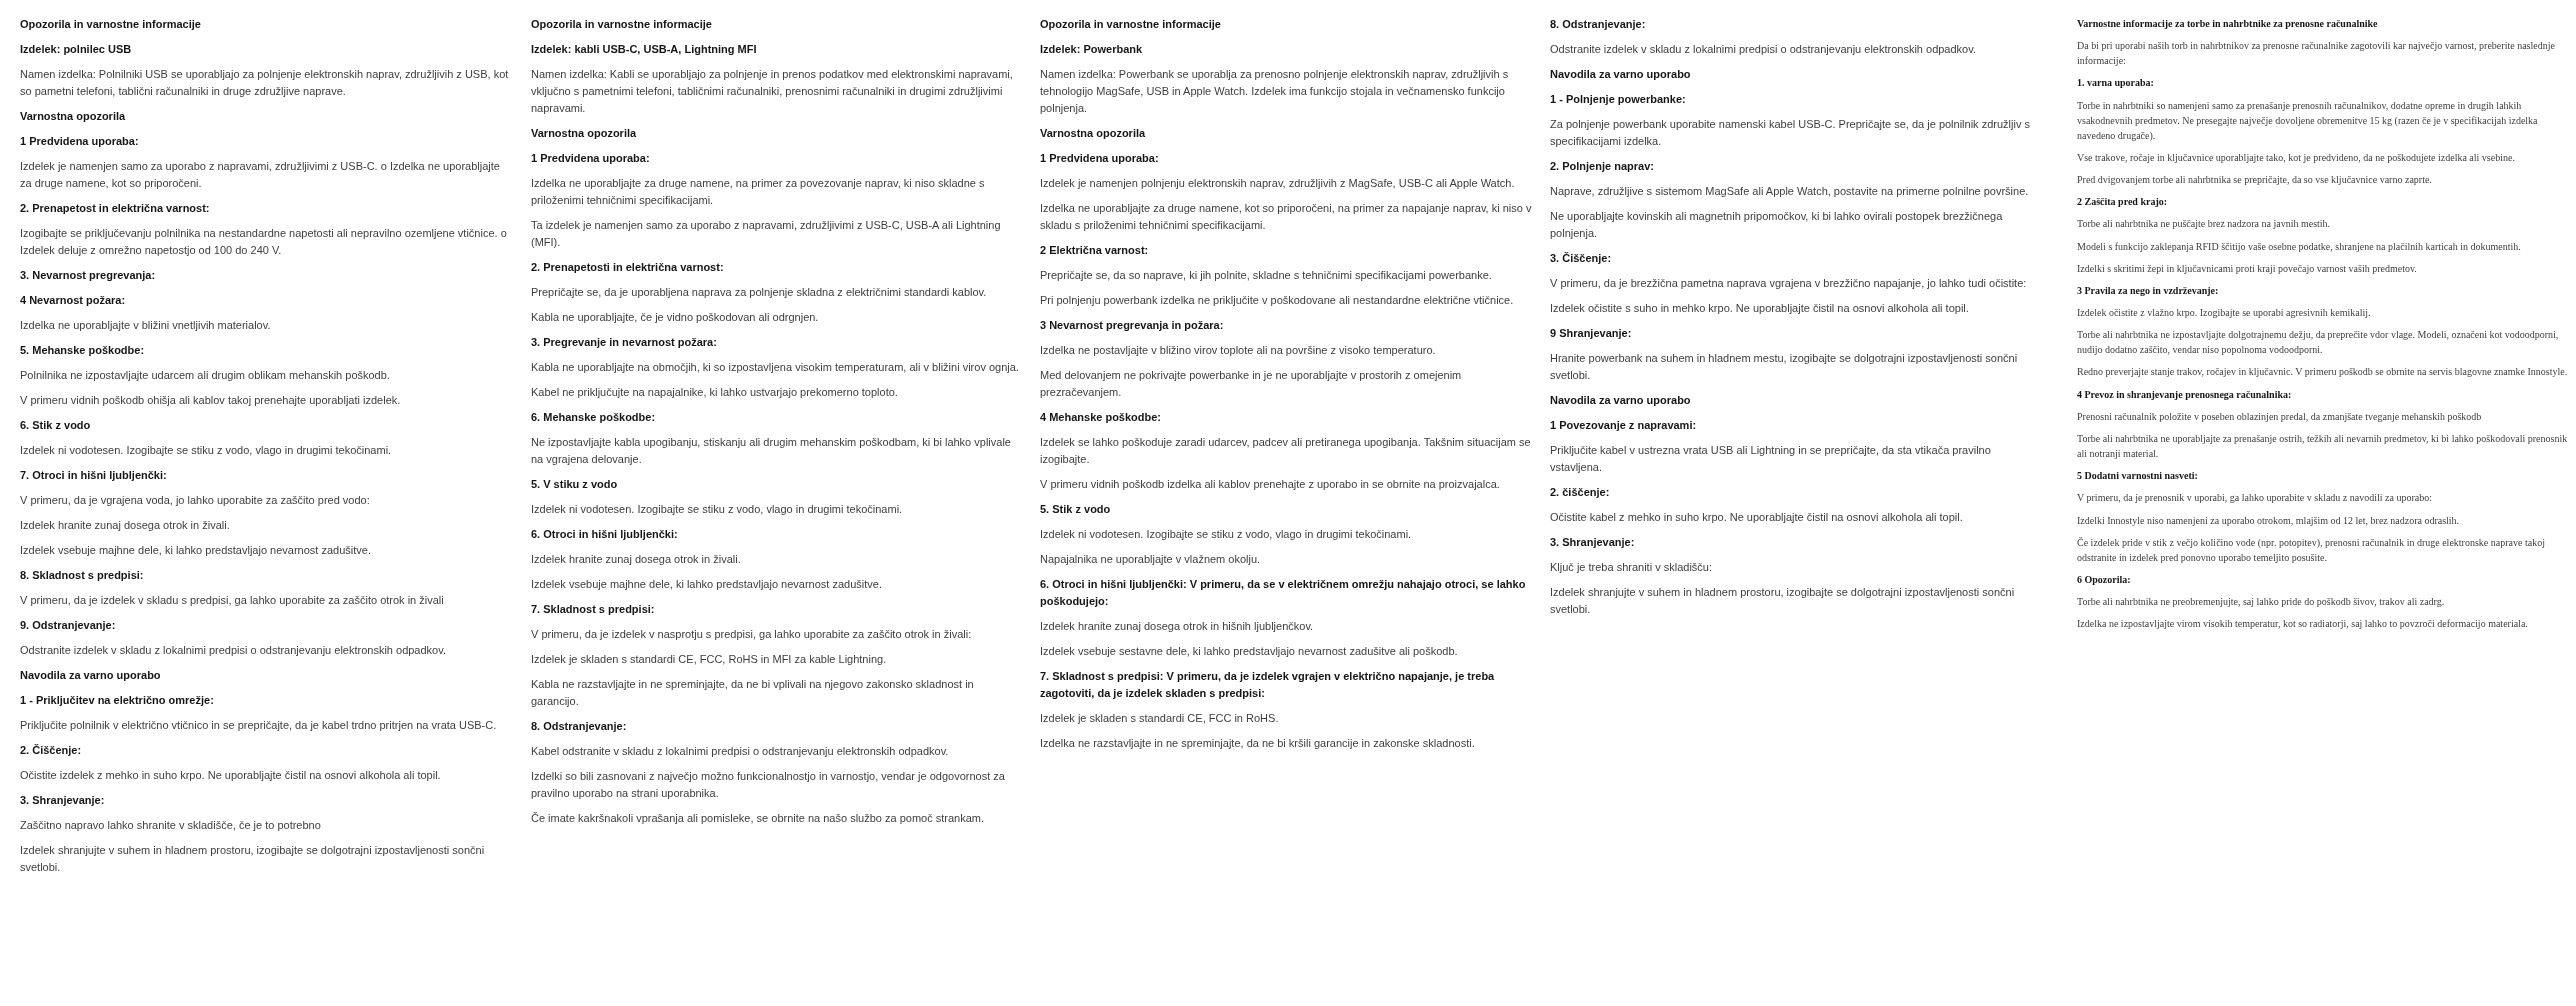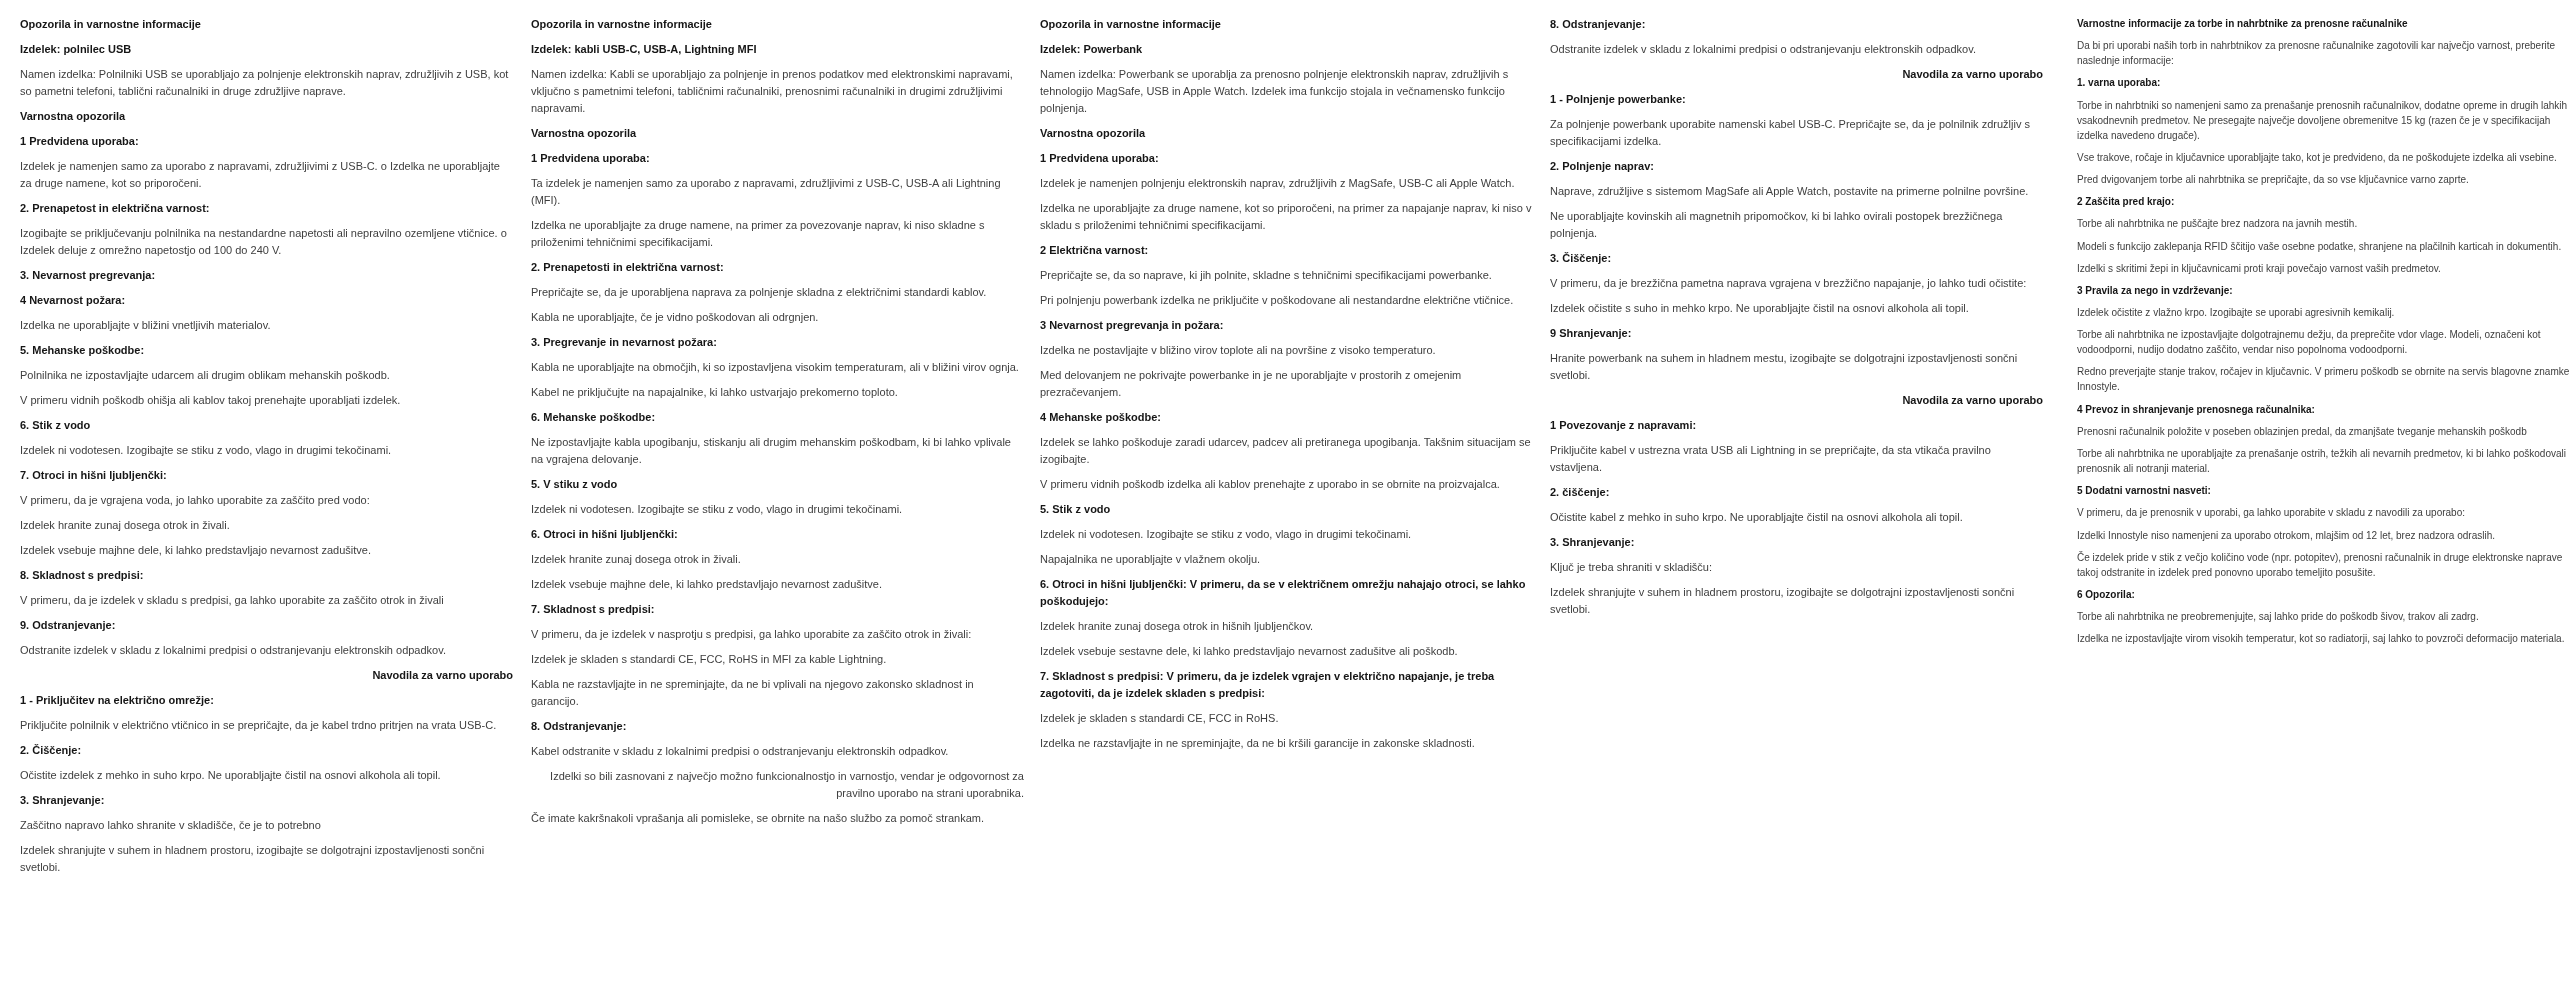--- a/index.html
+++ b/index.html
@@ -13,22 +13,22 @@
   .page{position:relative;width:2132px;height:1006px;background:#ffffff;}
   .col{position:absolute;top:16px;}
   .col-1{left:20px;width:493px;}
   .col-2{left:531px;width:493px;}
   .col-3{left:1040px;width:493px;}
   .col-4{left:1550px;width:493px;}
   .col-5{left:2077px;width:497px;}
   .block{margin:0 0 8px 0;font-size:11px;line-height:17px;}
   .block.h{font-weight:700;color:#161616;}
   .block.p{font-weight:400;color:#3e3e3e;}
-  .block.gap{text-align:right;}
-  .col-5 .block{font-size:10px;line-height:15px;margin-bottom:7.2px;}
+  .block.gap{}
+  .col-5 .block{font-size:10px;line-height:15px;margin-bottom:7.2px;font-family:Liberation Serif, serif;}
 </style>
 </head>
 <body>
 
 <div class="page">
   <section class="col col-1">
       <div class="block h">Opozorila in varnostne informacije</div>
       <div class="block h">Izdelek: polnilec USB</div>
       <div class="block p">Namen izdelka: Polnilniki USB se uporabljajo za polnjenje elektronskih naprav, združljivih z USB, kot so pametni telefoni, tablični računalniki in druge združljive naprave.</div>
       <div class="block h">Varnostna opozorila</div>
@@ -60,22 +60,22 @@
       <div class="block h">3. Shranjevanje:</div>
       <div class="block p">Zaščitno napravo lahko shranite v skladišče, če je to potrebno</div>
       <div class="block p">Izdelek shranjujte v suhem in hladnem prostoru, izogibajte se dolgotrajni izpostavljenosti sončni svetlobi.</div>
     </section>
   <section class="col col-2">
       <div class="block h">Opozorila in varnostne informacije</div>
       <div class="block h">Izdelek: kabli USB-C, USB-A, Lightning MFI</div>
       <div class="block p">Namen izdelka: Kabli se uporabljajo za polnjenje in prenos podatkov med elektronskimi napravami, vključno s pametnimi telefoni, tabličnimi računalniki, prenosnimi računalniki in drugimi združljivimi napravami.</div>
       <div class="block h">Varnostna opozorila</div>
       <div class="block h">1 Predvidena uporaba:</div>
+      <div class="block p">Izdelka ne uporabljajte za druge namene, na primer za povezovanje naprav, ki niso skladne s priloženimi tehničnimi specifikacijami.</div>
       <div class="block p">Ta izdelek je namenjen samo za uporabo z napravami, združljivimi z USB-C, USB-A ali Lightning (MFI).</div>
-      <div class="block p">Izdelka ne uporabljajte za druge namene, na primer za povezovanje naprav, ki niso skladne s priloženimi tehničnimi specifikacijami.</div>
       <div class="block h">2. Prenapetosti in električna varnost:</div>
       <div class="block p">Prepričajte se, da je uporabljena naprava za polnjenje skladna z električnimi standardi kablov.</div>
       <div class="block p">Kabla ne uporabljajte, če je vidno poškodovan ali odrgnjen.</div>
       <div class="block h">3. Pregrevanje in nevarnost požara:</div>
       <div class="block p">Kabla ne uporabljajte na območjih, ki so izpostavljena visokim temperaturam, ali v bližini virov ognja.</div>
       <div class="block p">Kabel ne priključujte na napajalnike, ki lahko ustvarjajo prekomerno toploto.</div>
       <div class="block h">6. Mehanske poškodbe:</div>
       <div class="block p">Ne izpostavljajte kabla upogibanju, stiskanju ali drugim mehanskim poškodbam, ki bi lahko vplivale na vgrajena delovanje.</div>
       <div class="block h">5. V stiku z vodo</div>
       <div class="block p">Izdelek ni vodotesen. Izogibajte se stiku z vodo, vlago in drugimi tekočinami.</div>

